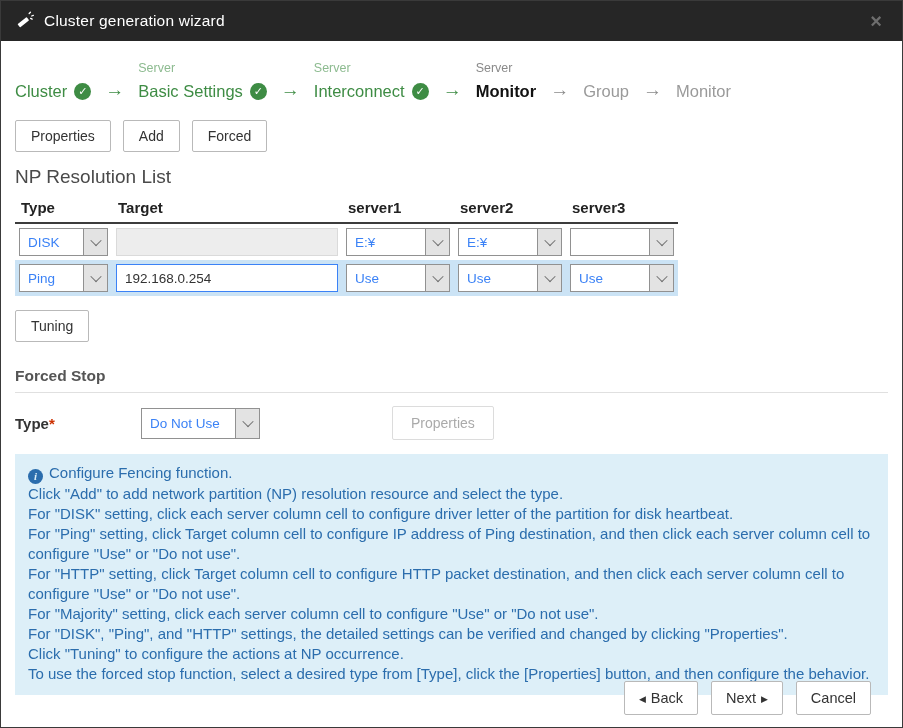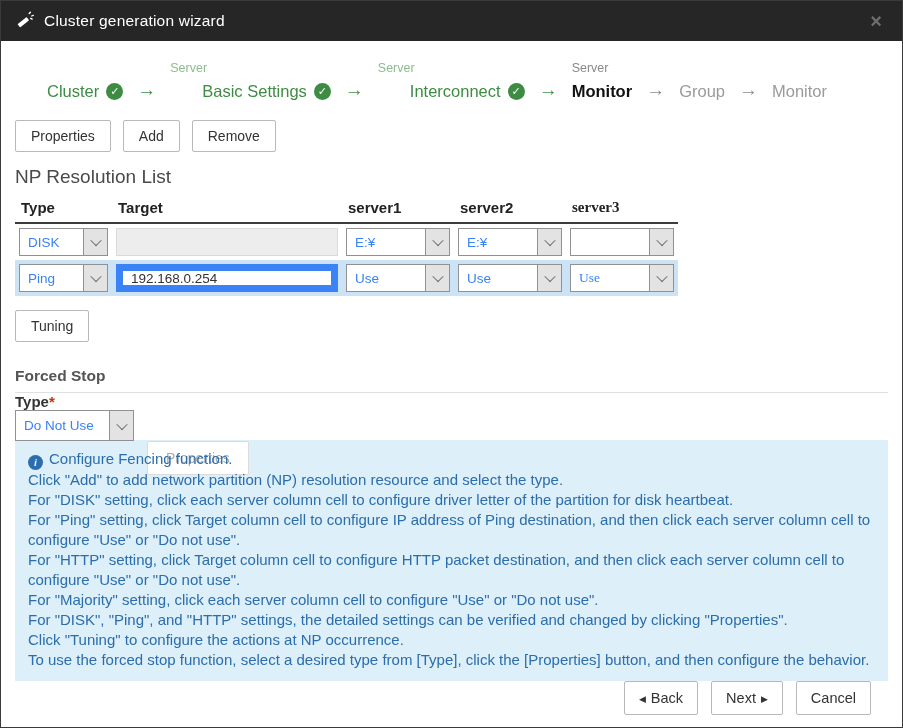--- a/index.html
+++ b/index.html
@@ -24,21 +24,21 @@
     cursor: pointer; padding: 2px 6px; font-weight: bold;
   }
   
   .content { padding: 0 14px; }
   
   .stepper { display: flex; align-items: flex-end; margin-top: 14px; height: 48px; }
   .step { display: flex; flex-direction: column; justify-content: center; }
   .step .group { font-size: 12.5px; height: 18px; }
   .step .main { display: flex; align-items: center; font-size: 16.5px; height: 24px; }
   .step.done .group { color: #8dbb90; }
-  .step.done .main { color: #3e8c44; margin-left: 32px; }
+  .step.done .main { color: #3e8c44; }
   .step.current .group { color: #8a8a8a; }
   .step.current .main { color: #111; font-weight: bold; }
   .step.todo .main { color: #9a9a9a; }
   .check-icon {
     display: inline-flex; align-items: center; justify-content: center;
     width: 17px; height: 17px; border-radius: 50%;
     background: #3e8c44; color: #fff; font-size: 11px; font-weight: bold;
     margin-left: 7px;
   }
   .step-arrow { font-size: 19px; font-weight: bold; margin: 0 14px; align-self: flex-end; height: 24px; line-height: 22px; }
@@ -54,21 +54,21 @@
   .toolbar { margin-top: 17px; display: flex; gap: 12px; }
   
   .np-title { margin-top: 14px; font-size: 19px; color: #4a4a4a; }
   .np-table { margin-top: 9px; }
   .trow { display: flex; }
   .cell { padding: 4px 4px; }
   .c-type { width: 97px; }
   .c-target { width: 230px; }
   .c-s1 { width: 112px; }
   .c-s2 { width: 112px; }
-  .c-s3 { width: 112px; font-family: Liberation Serif, serif; }
+  .c-s3 { width: 112px; }
   .thead .cell { font-size: 15px; font-weight: bold; color: #222; padding: 2px 6px 6px 6px; }
   .thead { border-bottom: 2px solid #3c3c3c; width: 663px; }
   .trow.selected .cell { background: #cbe3f5; }
   .sel {
     display: flex; align-items: stretch; height: 28px; background: #fff;
     border: 1px solid #919191; cursor: pointer; width: 100%;
   }
   .sel .sel-val { flex: 1; font-size: 13.5px; color: #3b82f6; padding: 0 8px; display: flex; align-items: center; overflow: hidden; white-space: nowrap; }
   .sel .chev {
     width: 24px; background: #e3e3e3; border-left: 1px solid #919191;
@@ -76,28 +76,28 @@
   }
   .chev::before {
     content: ""; width: 7px; height: 7px;
     border-right: 1.6px solid #6f6f6f; border-bottom: 1.6px solid #6f6f6f;
     transform: rotate(45deg) translate(-1px,-1px);
   }
   .txt-disabled {
     width: 100%; height: 28px; background: #ededed; border: 1px solid #dadada;
   }
   .txt-input {
-    width: 100%; height: 28px; border: 7px solid #3b82f6; background: #fff;
+    width: 100%; height: 28px; border: 1px solid #3b82f6; background: #fff;
     font-size: 13.5px; color: #333; padding: 0 8px; font-family: inherit; outline: none;
   }
   .tuning-wrap { margin-top: 14px; }
   
   .fs-heading { margin-top: 25px; font-size: 15.5px; font-weight: bold; color: #555; }
   .fs-rule { border: 0; border-top: 1px solid #e0e0e0; margin-top: 7px; }
-  .fs-row { display: flex; height: 32px; flex-direction: column; }
+  .fs-row { margin-top: 14px; display: flex; align-items: center; height: 32px; }
   .fs-label { width: 126px; font-size: 15px; font-weight: bold; color: #333; }
   .fs-label .req { color: #cc3000; }
   .fs-select { width: 119px; }
   .fs-select .sel { height: 31px; }
   .fs-props { margin-left: 132px; }
   .fs-props .btn { padding: 8px 18px; }
   
   .info-box {
     margin-top: 15px; background: #ddeff8; color: #2b6dad;
     padding: 9px 13px 11px 13px; font-size: 15px; line-height: 20px;
@@ -181,21 +181,21 @@
       <span class="group"></span>
       <span class="main">
           <span>Monitor</span>
         </span>
     </div>
   </div>
 
   <div class="toolbar">
     <button class="btn">Properties</button>
     <button class="btn">Add</button>
-    <button class="btn">Remove</button>
+    <button class="btn">Forced</button>
   </div>
 
   <div class="np-title">NP Resolution List</div>
 
   <div class="np-table">
     <div class="trow thead">
       <div class="cell c-type">Type</div>
       <div class="cell c-target">Target</div>
       <div class="cell c-s1">server1</div>
       <div class="cell c-s2">server2</div>

